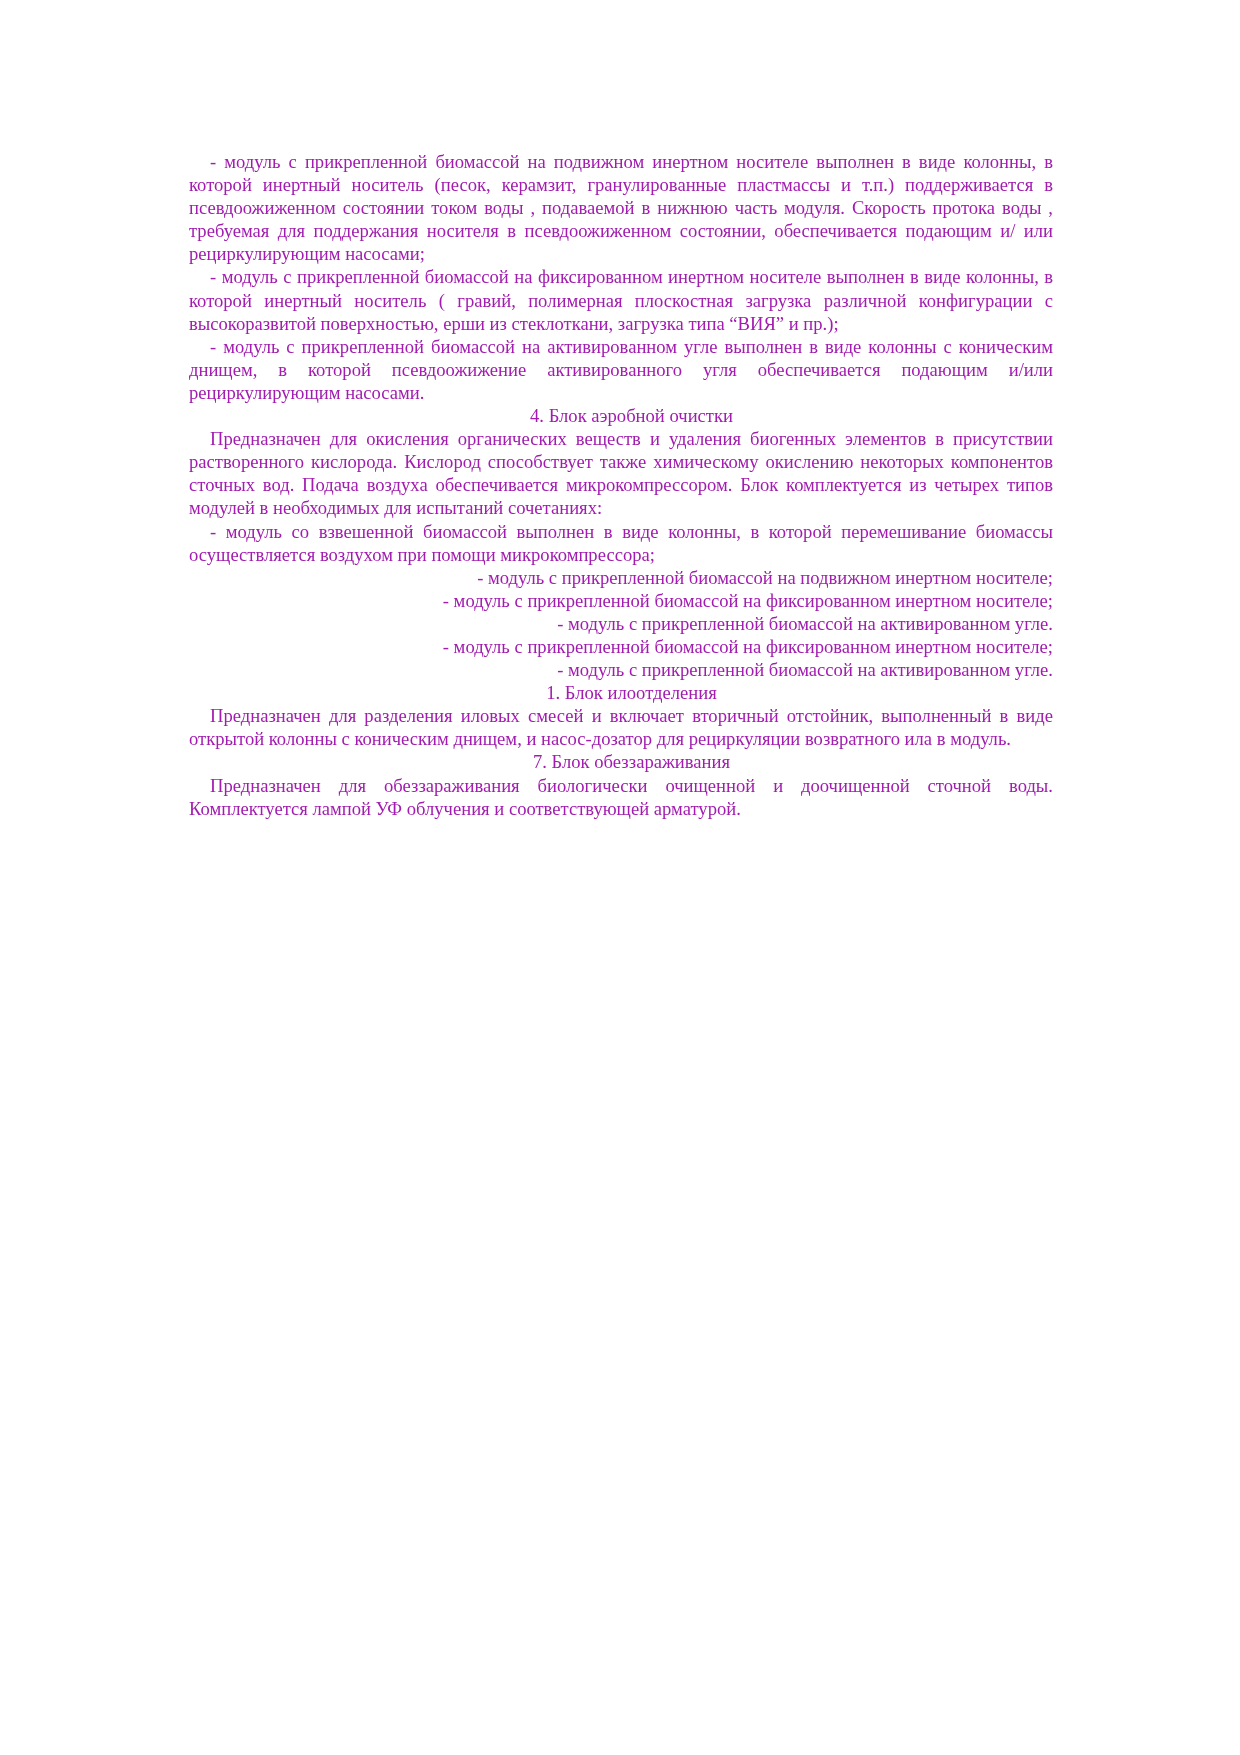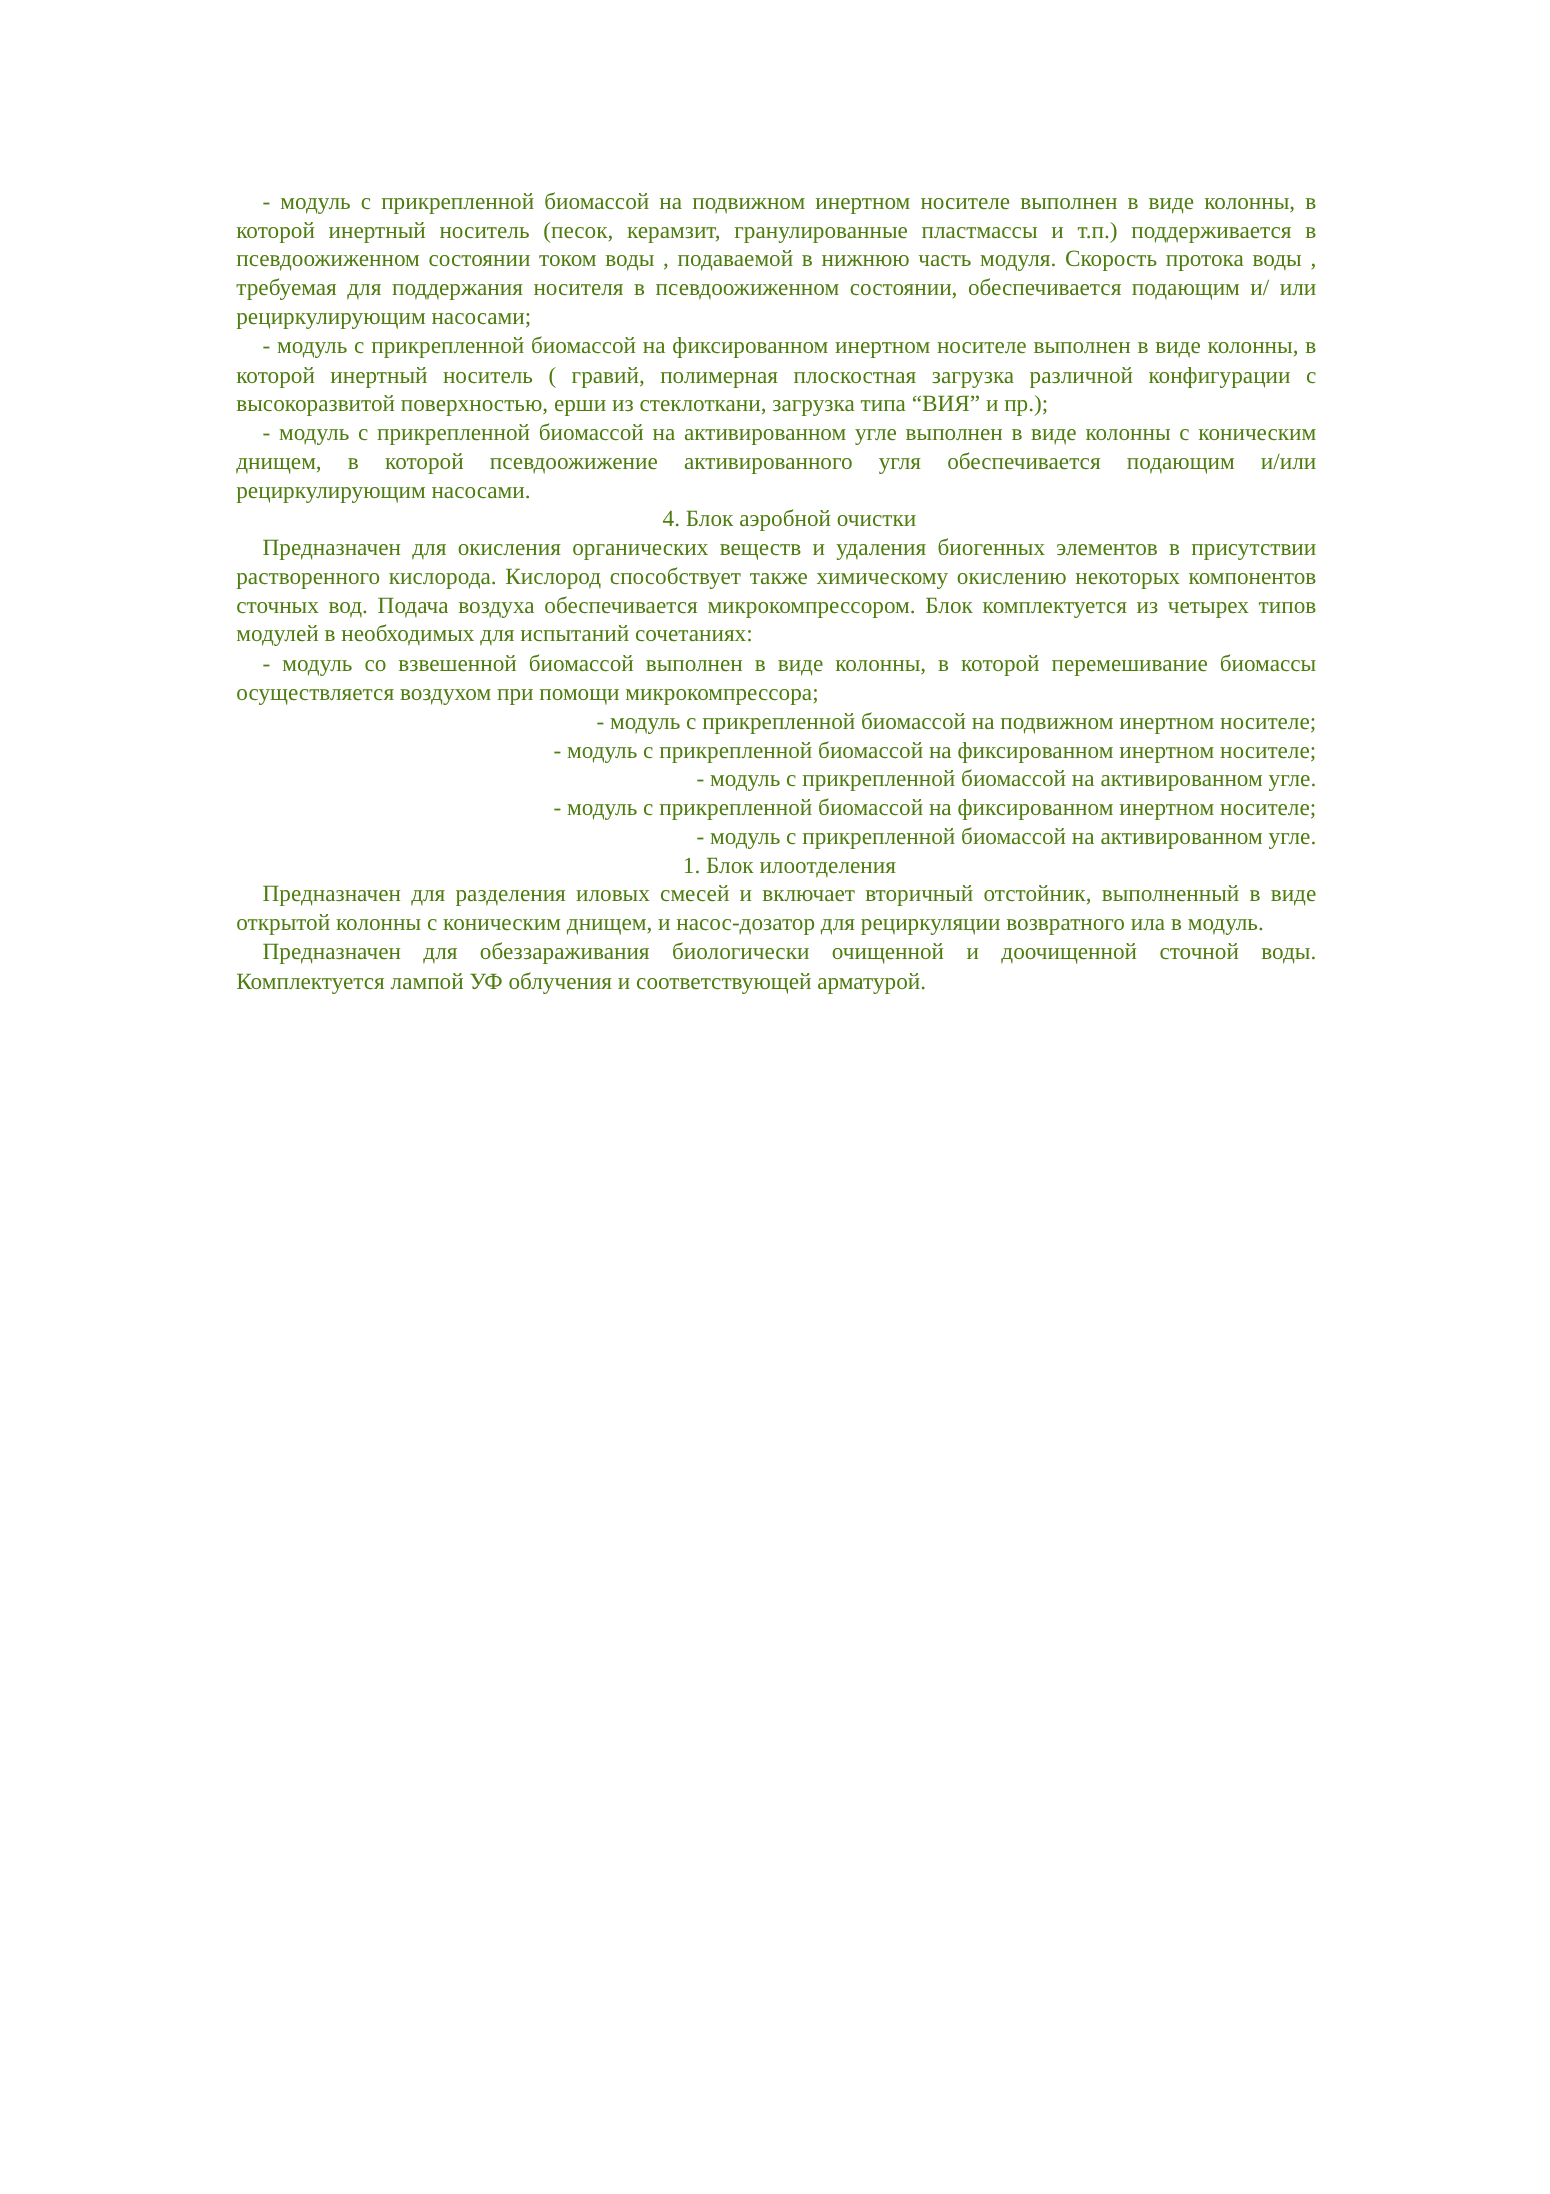--- a/index.html
+++ b/index.html
@@ -14,21 +14,21 @@
       overflow: hidden;
     }
     .page {
       position: absolute;
       left: 189px;
       top: 150px;
       width: 864px;
       font-family: "Liberation Serif", serif;
       font-size: 18.6px;
       line-height: 23.1px;
-      color: #4d7c0f;
+      color: #a21caf;
     }
     .page p {
       margin: 0;
       text-indent: 21px;
       text-align: justify;
     }
     .page p.heading {
       text-align: center;
     }
     .page p.plain {
@@ -45,14 +45,15 @@
   <p class="heading">4. Блок аэробной очистки</p>
   <p>Предназначен для окисления органических веществ и удаления биогенных элементов в присутствии растворенного кислорода. Кислород способствует также химическому окислению некоторых компонентов сточных вод. Подача воздуха обеспечивается микрокомпрессором. Блок комплектуется из четырех типов модулей в необходимых для испытаний сочетаниях:</p>
   <p>- модуль со взвешенной биомассой выполнен в виде колонны, в которой перемешивание биомассы осуществляется  воздухом при помощи микрокомпрессора;</p>
   <p class="plain">- модуль с прикрепленной биомассой на подвижном инертном носителе;</p>
   <p class="plain">- модуль с прикрепленной биомассой на фиксированном инертном носителе;</p>
   <p class="plain">- модуль с прикрепленной биомассой на активированном угле.</p>
   <p class="plain">- модуль с прикрепленной биомассой на фиксированном инертном носителе;</p>
   <p class="plain">- модуль с прикрепленной  биомассой на активированном угле.</p>
   <p class="heading">1. Блок илоотделения</p>
   <p>Предназначен для разделения иловых смесей и включает вторичный отстойник, выполненный в виде открытой колонны с коническим днищем, и насос-дозатор для рециркуляции возвратного ила в модуль.</p>
+  <p class="heading">7. Блок обеззараживания</p>
   <p>Предназначен для обеззараживания биологически очищенной и доочищенной сточной воды. Комплектуется лампой УФ облучения и соответствующей арматурой.</p>
 </div>
 
 </body></html>

